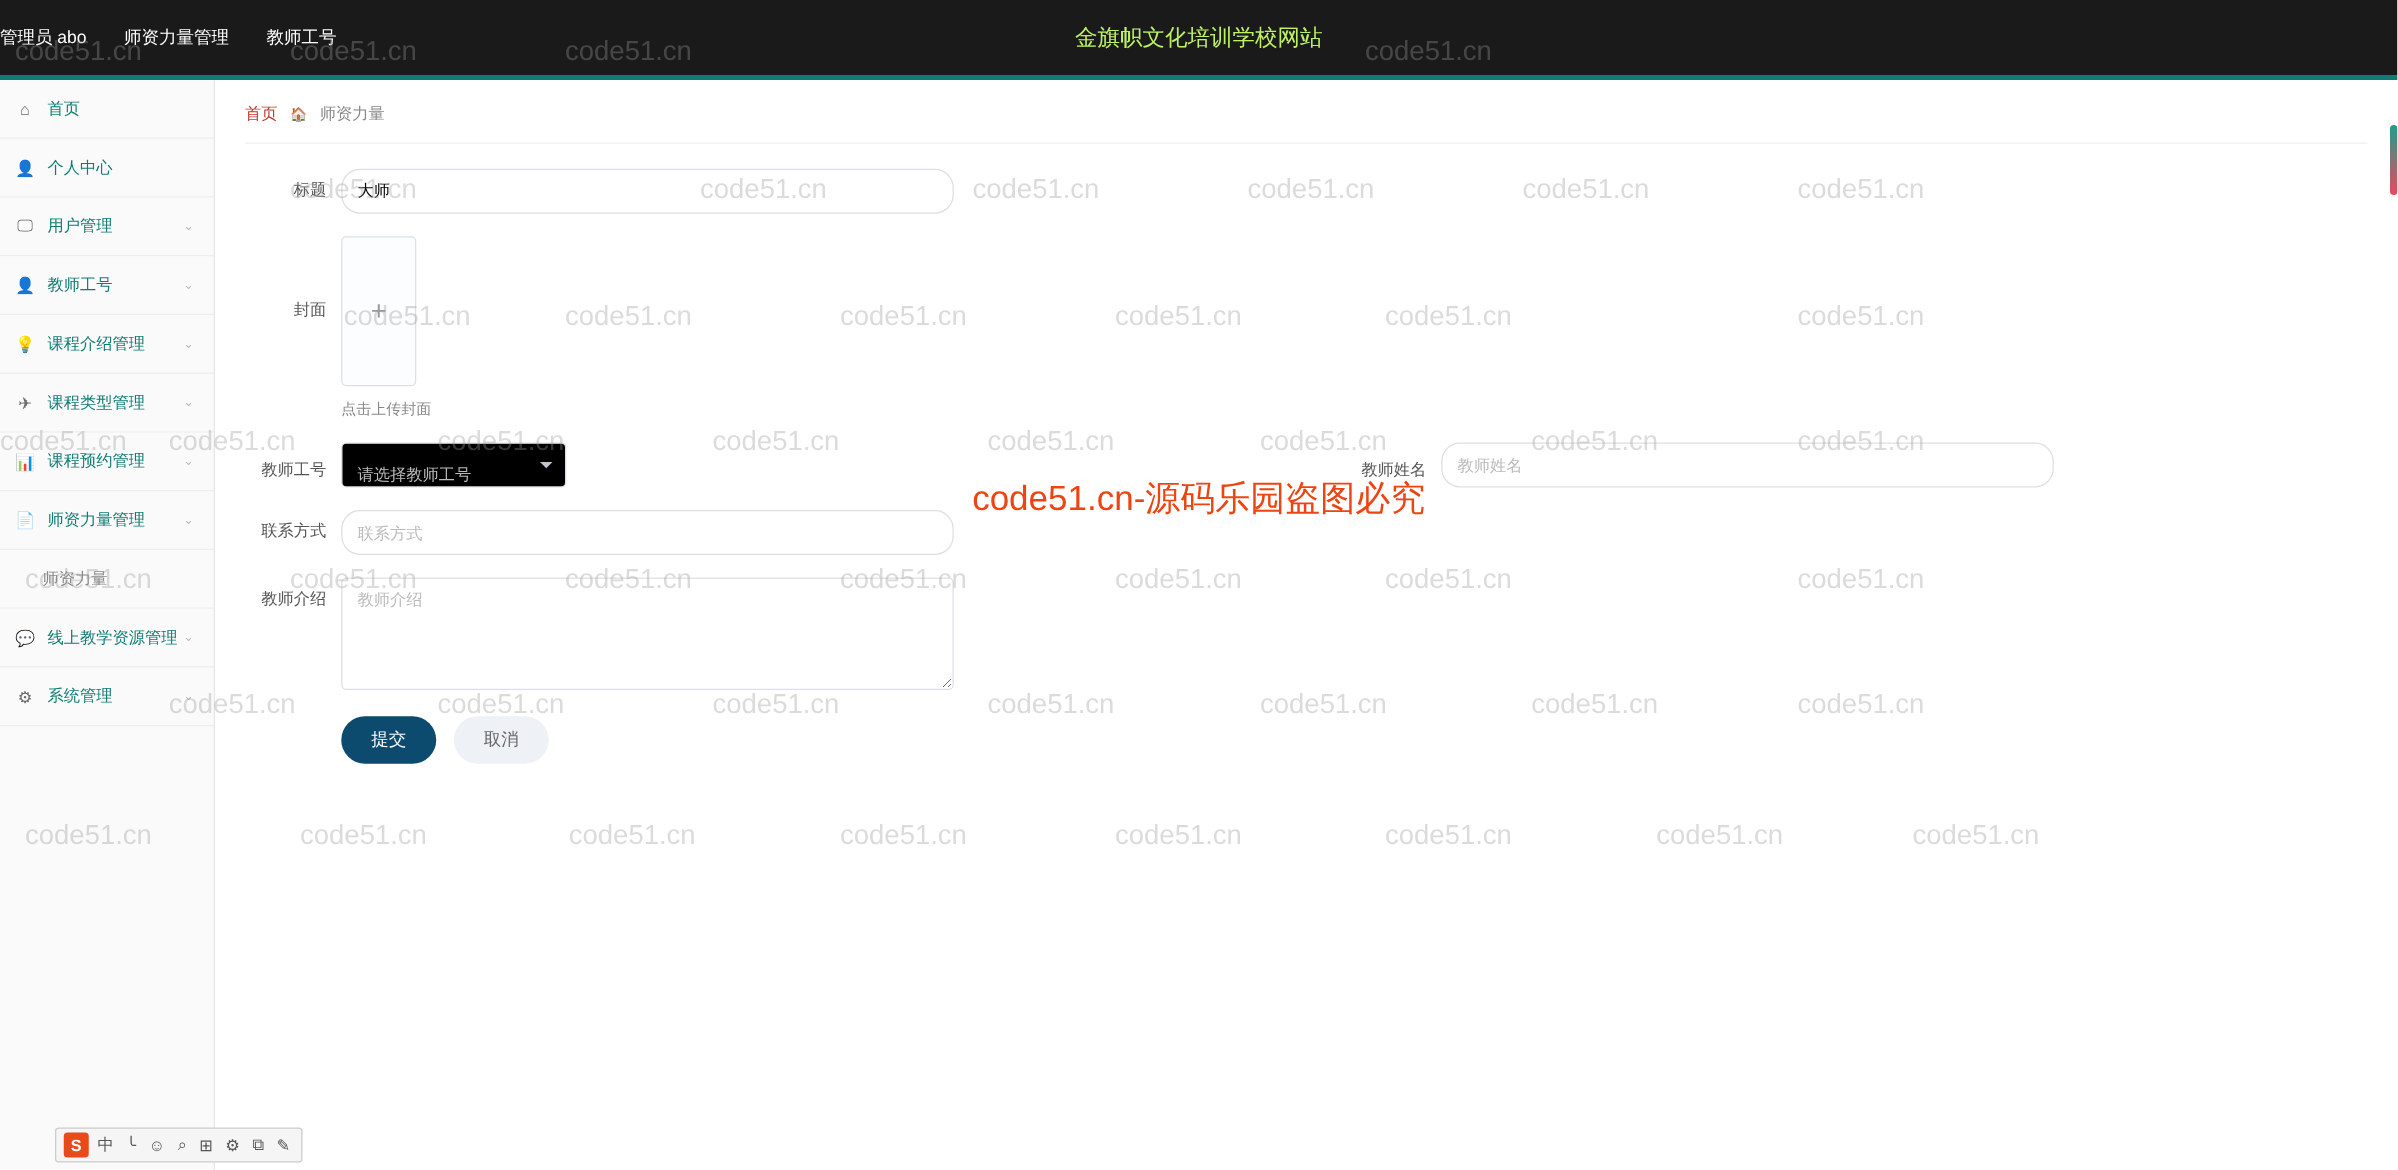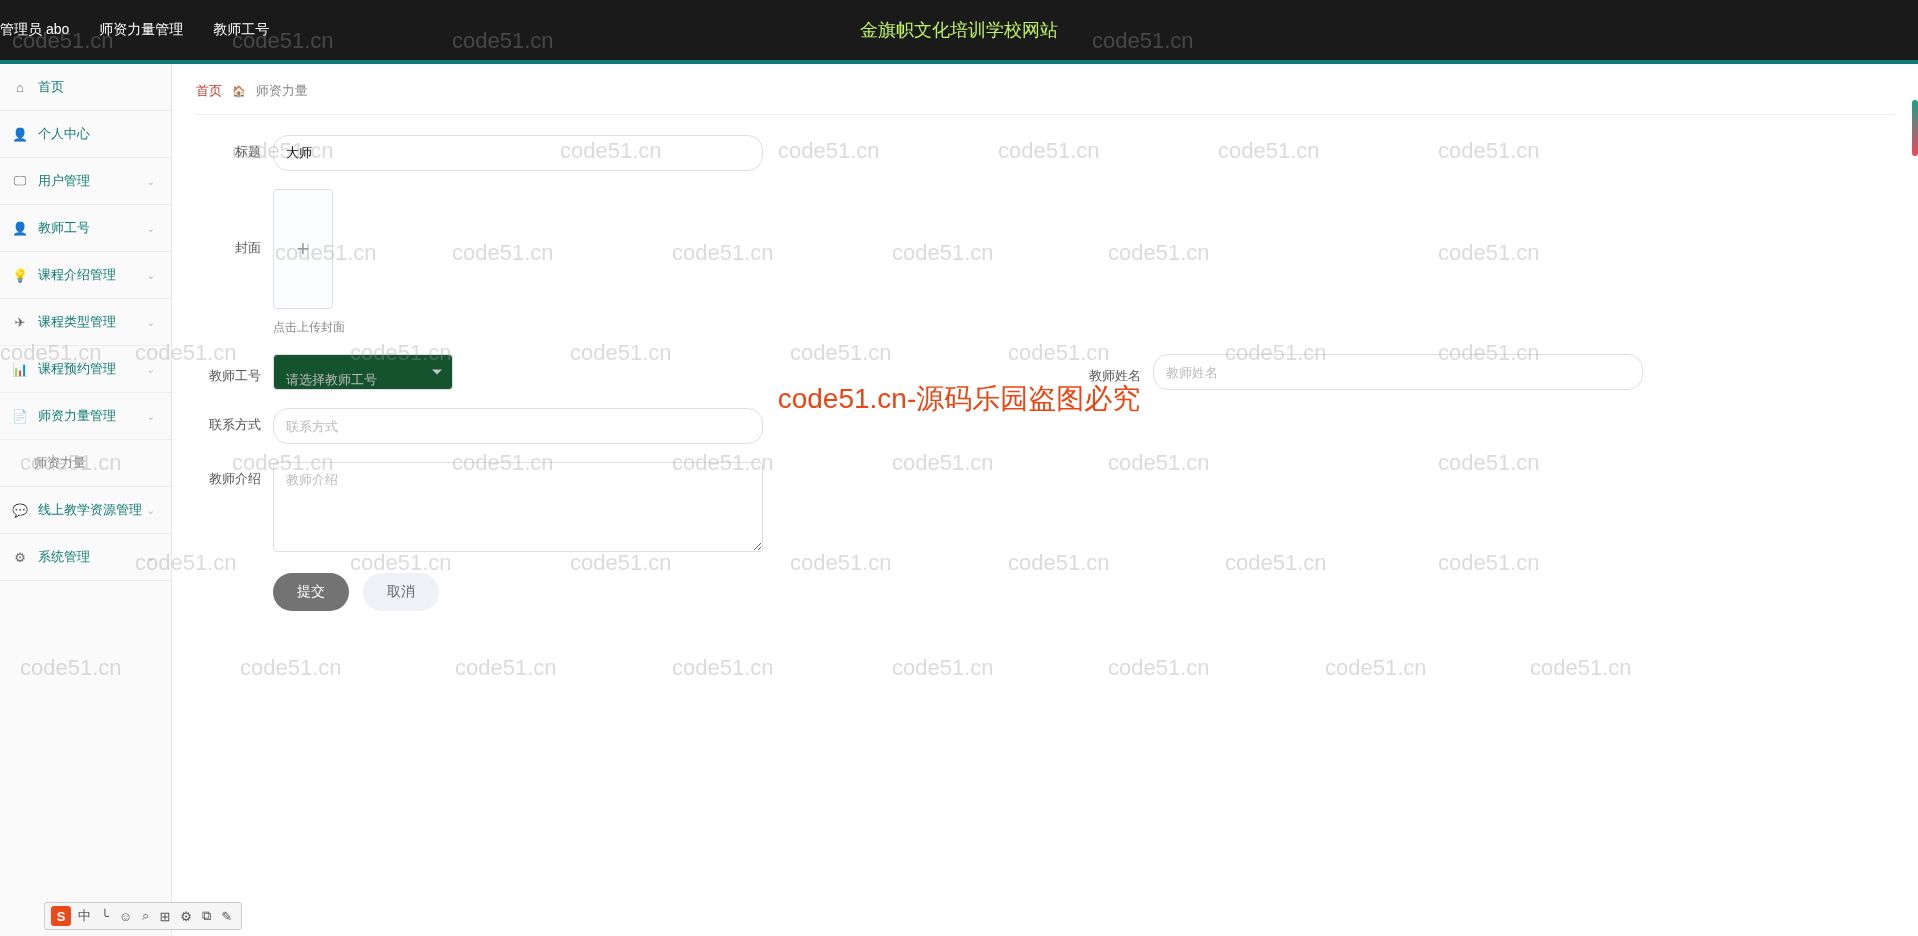--- a/index.html
+++ b/index.html
@@ -32,42 +32,42 @@
 .breadcrumb .sep { color: #c0392b; font-size: 11px; }
 .breadcrumb .current { color: #888; }
 
 
 .form { padding-top: 20px; margin-left: 11px; }
 .form-row { display: flex; align-items: flex-start; margin-bottom: 18px; }
 .form-label { width: 66px; text-align: right; padding-right: 12px; padding-top: 8px; color: #555; font-size: 13px; flex-shrink: 0; }
 .form-control { flex: 1; }
 .input { height: 36px; border: 1px solid #dcdfe6; border-radius: 15px; padding: 0 12px; font-size: 13px; width: 490px; outline: none; }
 .input::placeholder { color: #bbb; }
-.select { height: 36px; border: 1px solid #dcdfe6; border-radius: 4px; padding: 16px 30px 0 12px; font-size: 13px; width: 180px; color: #bbb; background: #14532d; position: relative; display: flex; align-items: center; cursor: pointer; }
+.select { height: 36px; border: 1px solid #dcdfe6; border-radius: 4px; padding: 16px 30px 0 12px; font-size: 13px; width: 180px; color: #bbb; background: #000000; position: relative; display: flex; align-items: center; cursor: pointer; }
 .select::after { content: ""; position: absolute; right: 10px; top: 50%; width: 0; height: 0; border-left: 5px solid transparent; border-right: 5px solid transparent; border-top: 5px solid #c0c4cc; transform: translateY(-50%); }
 .textarea { width: 490px; min-height: 90px; border: 1px solid #dcdfe6; border-radius: 4px; padding: 8px 12px; font-size: 13px; resize: both; outline: none; font-family: inherit; }
 .textarea::placeholder { color: #bbb; }
 
 
 .upload-box { width: 60px; height: 120px; border: 1px solid #dcdfe6; border-radius: 4px; display: flex; align-items: center; justify-content: center; cursor: pointer; background: #fbfdff; }
 .upload-plus { font-size: 22px; color: #999; font-weight: 300; }
 .upload-hint { font-size: 12px; color: #888; margin-top: 10px; }
 
 
 .two-col { display: flex; gap: 16px; }
 .two-col .col { display: flex; align-items: center; }
 .two-col .col-left { width: 670px; }
 .two-col .col-right .form-label { width: 260px; }
 .input-wide { width: 490px; }
 .input-wide2 { width: 490px; }
 
 
 .btn-row { margin-left: 66px; display: flex; gap: 14px; margin-top: 10px; }
 .btn { height: 38px; padding: 0 24px; border-radius: 20px; border: none; font-size: 14px; cursor: pointer; }
-.btn-primary { background: #737373; color: #fff; }
+.btn-primary { background: #0c4a6e; color: #fff; }
 .btn-default { background: #eef2f6; color: #666; }
 
 
 .wm { position: absolute; color: #999; font-size: 22px; opacity: 0.35; pointer-events: none; z-index: 1; font-family: Arial, sans-serif; }
 .wm-center { position: absolute; left: 50%; top: 380px; transform: translateX(-50%); color: #e41; font-size: 28px; font-weight: 400; z-index: 5; pointer-events: none; }
 
 
 .ime-bar { position: absolute; left: 44px; bottom: 6px; height: 28px; display: flex; align-items: center; gap: 4px; background: #f5f5f5; border: 1px solid #ccc; border-radius: 3px; padding: 2px 6px; font-size: 12px; z-index: 20; }
 .ime-badge { width: 20px; height: 20px; background: #e84a1a; color: #fff; display: flex; align-items: center; justify-content: center; border-radius: 3px; font-weight: bold; font-size: 13px; }
 .ime-item { color: #555; padding: 0 3px; cursor: pointer; font-size: 13px; }

